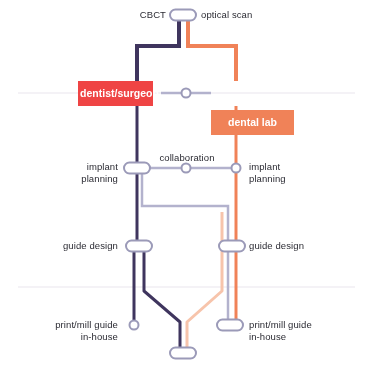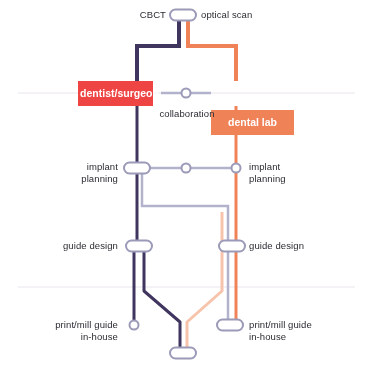--- a/index.html
+++ b/index.html
@@ -30,21 +30,21 @@
   .lbl {
     position: absolute;
     font-size: 9.5px;
     color: #2b2b33;
     line-height: 12px;
     white-space: pre;
     letter-spacing: 0.1px;
   }
   .lbl-r { text-align: right; }
   .lbl-l { text-align: left; }
-  .lbl-c { text-align: center; }
+  .lbl-c { text-align: center; margin-top: 44px; }
   .box-label {
     position: absolute;
     color: #ffffff;
     font-size: 10.5px;
     font-weight: bold;
     line-height: 1;
     white-space: pre;
     text-align: center;
   }
 </style>

